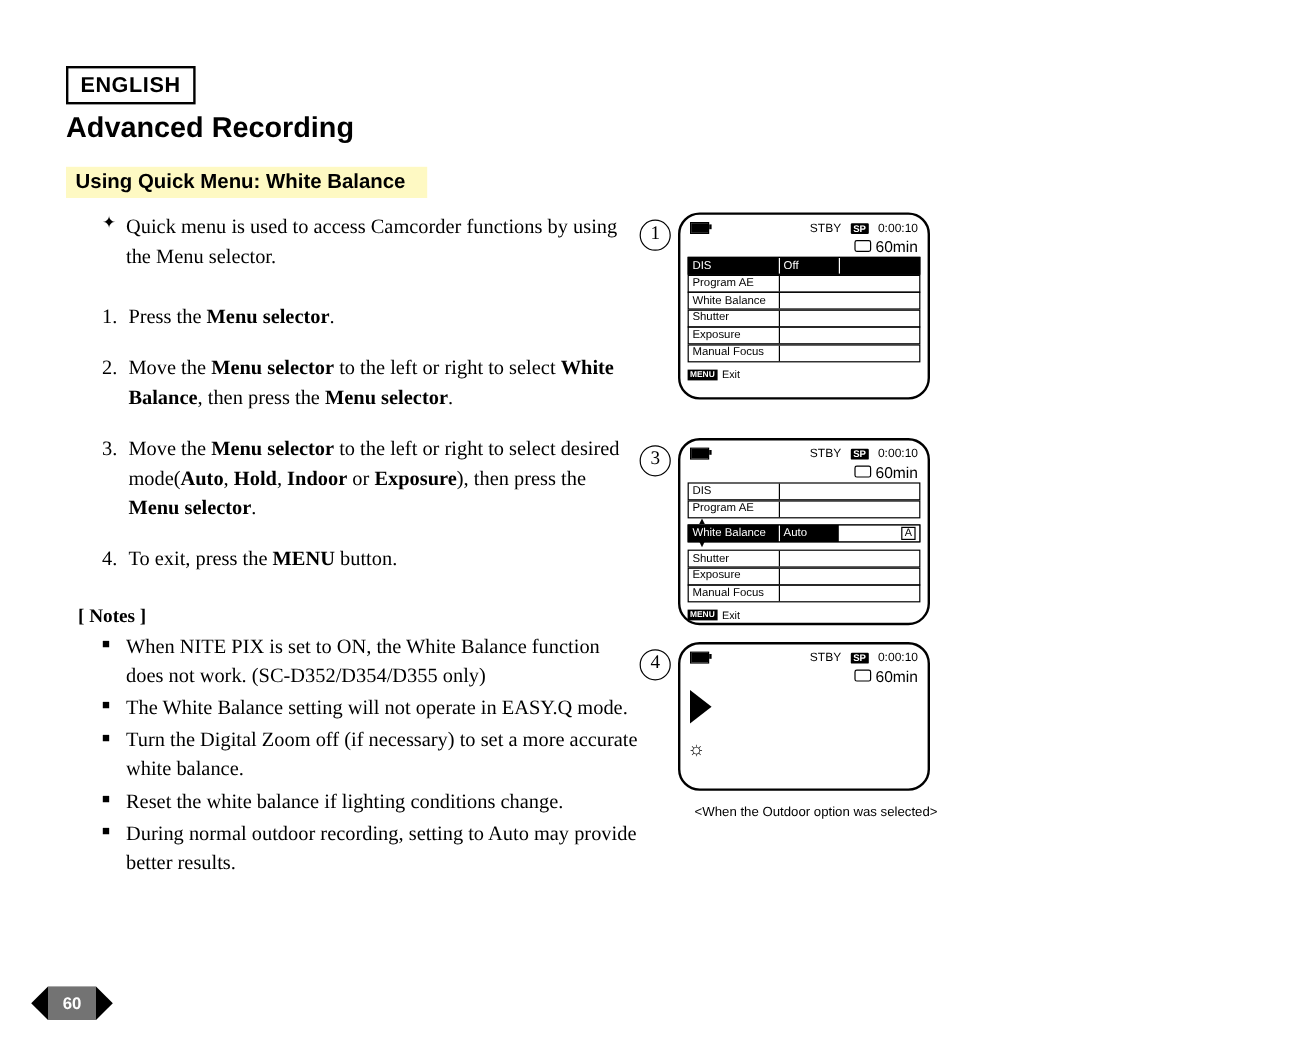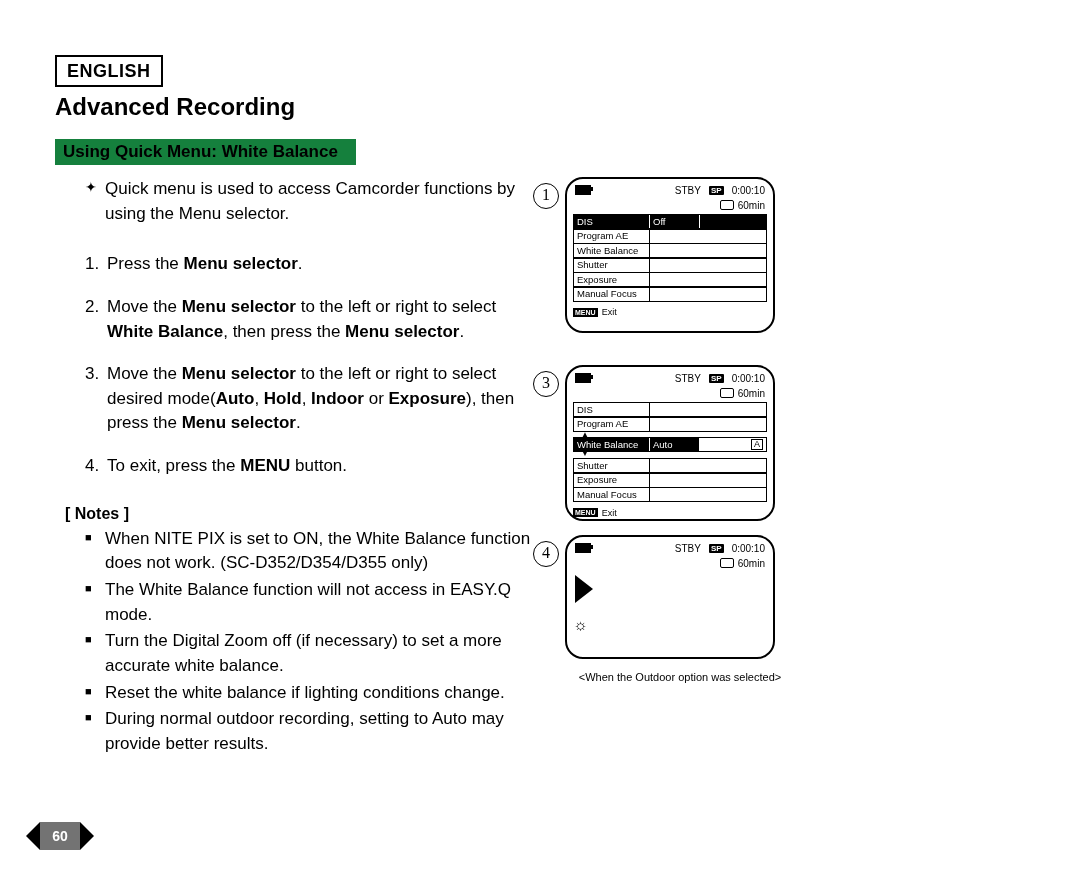--- a/index.html
+++ b/index.html
@@ -1,22 +1,22 @@
 <!DOCTYPE html>
 <html><head>
 <meta charset="utf-8">
 <style>
   html,body { margin:0; padding:0; background:#fff; font-family:Arial,Helvetica,sans-serif; color:#000; }
   .page { position:relative; width:855px; height:880px; box-sizing:border-box; padding:55px 40px 40px 55px; }
   .lang-badge { display:inline-block; border:2px solid #000; padding:4px 10px 3px 10px; font-weight:bold; font-size:18px; letter-spacing:0.5px; }
   .title { font-size:24px; font-weight:bold; margin:6px 0 18px 0; }
   .section-row { display:flex; align-items:center; margin-bottom:12px; }
-  .section-heading { background:#15803d; font-weight:bold; font-size:17px; padding:3px 18px 3px 8px; }
+  .section-heading { background:#fef9c3; font-weight:bold; font-size:17px; padding:3px 18px 3px 8px; }
   .body-col { display:flex; gap:8px; }
-  .text-col { flex:1; padding-right:4px; }
+  .text-col { flex:1; padding-right:4px;font-family:Liberation Serif, serif; }
   .fig-col { width:270px; flex:none; position:relative; }
   ul.diamond, ul.square { margin:0 0 26px 30px; padding:0; list-style:none; }
   ul.diamond > li, ul.square > li { position:relative; font-size:17px; line-height:1.45; margin-bottom:2px; padding-left:20px; }
   ul.diamond > li::before { content:"✦"; position:absolute; left:0; top:0; font-size:14px; }
   ul.square > li::before { content:"■"; position:absolute; left:0; top:3px; font-size:11px; }
   ol.steps { margin:0 0 26px 30px; padding:0; counter-reset:step; list-style:none; }
   ol.steps > li { position:relative; font-size:17px; line-height:1.45; margin-bottom:18px; padding-left:22px; counter-increment:step; }
   ol.steps > li::before { content:counter(step) "."; position:absolute; left:0; top:0; }
   .b { font-weight:bold; }
   .notes-label { font-weight:bold; font-size:16px; margin:8px 0 4px 10px; }
@@ -29,21 +29,21 @@
   .step-num { position:absolute; left:-32px; top:6px; width:24px; height:24px; border:1.5px solid #000; border-radius:50%; font-size:16px; text-align:center; line-height:22px; font-family:"Times New Roman",serif; }
   .screen { width:210px; border:2px solid #000; border-radius:18px; padding:4px 6px 8px 6px; box-sizing:border-box; color:#000; }
   .screen.tall { height:156px; }
   .screen.short { height:124px; }
   .sc-top { display:flex; align-items:center; gap:8px; font-size:10px; height:14px; margin-bottom:2px; padding:0 2px; }
   .batt { width:14px; height:8px; border:1px solid #000; position:relative; }
   .batt::after { content:""; position:absolute; right:-3px; top:1px; width:2px; height:4px; background:#000; }
   .batt .fill { background:#000; width:100%; height:100%; display:block; }
   .spacer { flex:1; }
   .sp-badge { background:#000; color:#fff; font-size:8px; padding:0 2px; border-radius:1px; font-weight:bold; }
-  .sc-top2 { display:flex; justify-content:flex-end; align-items:center; gap:4px; font-size:10px; height:12px; padding-right:2px; margin-bottom:3px; }
+  .sc-top2 { display:flex; justify-content:flex-end; align-items:center; gap:4px; font-size:13px; height:12px; padding-right:2px; margin-bottom:3px; }
   .tape-icon { width:12px; height:8px; border:1px solid #000; border-radius:2px; }
   .menu-list { font-size:9.5px; line-height:1; }
   .menu-row { display:flex; border:0.5px solid #000; margin-bottom:-0.5px; height:13px; align-items:center; }
   .menu-row .cell { padding:0 3px; display:flex; align-items:center; height:100%; }
   .menu-row .c-label { border-right:0.5px solid #000; width:76px; box-sizing:border-box; }
   .menu-row .c-val { width:50px; box-sizing:border-box; border-right:0.5px solid #000; }
   .menu-row .c-icon { flex:1; }
   .menu-row.inv { background:#000; color:#fff; }
   .menu-row.inv .cell { border-right-color:#fff; }
   .arrow-up, .arrow-down { font-size:8px; line-height:1; padding-left:8px; }
@@ -81,21 +81,21 @@
       <ol class="steps">
         <li><span>Press the </span><span class="b">Menu selector</span><span>.</span></li>
         <li><span>Move the </span><span class="b">Menu selector</span><span> to the left or right to select </span><span class="b">White Balance</span><span>, then press the </span><span class="b">Menu selector</span><span>.</span></li>
         <li><span>Move the </span><span class="b">Menu selector</span><span> to the left or right to select desired mode(</span><span class="b">Auto</span><span>, </span><span class="b">Hold</span><span>, </span><span class="b">Indoor</span><span> or </span><span class="b">Exposure</span><span>), then press the </span><span class="b">Menu selector</span><span>.</span></li>
         <li><span>To exit, press the </span><span class="b">MENU</span><span> button.</span></li>
       </ol>
 
       <div class="notes-label">[ Notes ]</div>
       <ul class="square">
         <li>When NITE PIX is set to ON, the White Balance function does not work. (SC-D352/D354/D355 only)</li>
-        <li>The White Balance function will not access in EASY.Q mode.</li>
+        <li>The White Balance setting will not operate in EASY.Q mode.</li>
         <li>Turn the Digital Zoom off (if necessary) to set a more accurate white balance.</li>
         <li>Reset the white balance if lighting conditions change.</li>
         <li>During normal outdoor recording, setting to Auto may provide better results.</li>
       </ul>
     </div>
 
     <div class="fig-col">
 
       <div class="fig f1">
         <div class="step-num">1</div>

